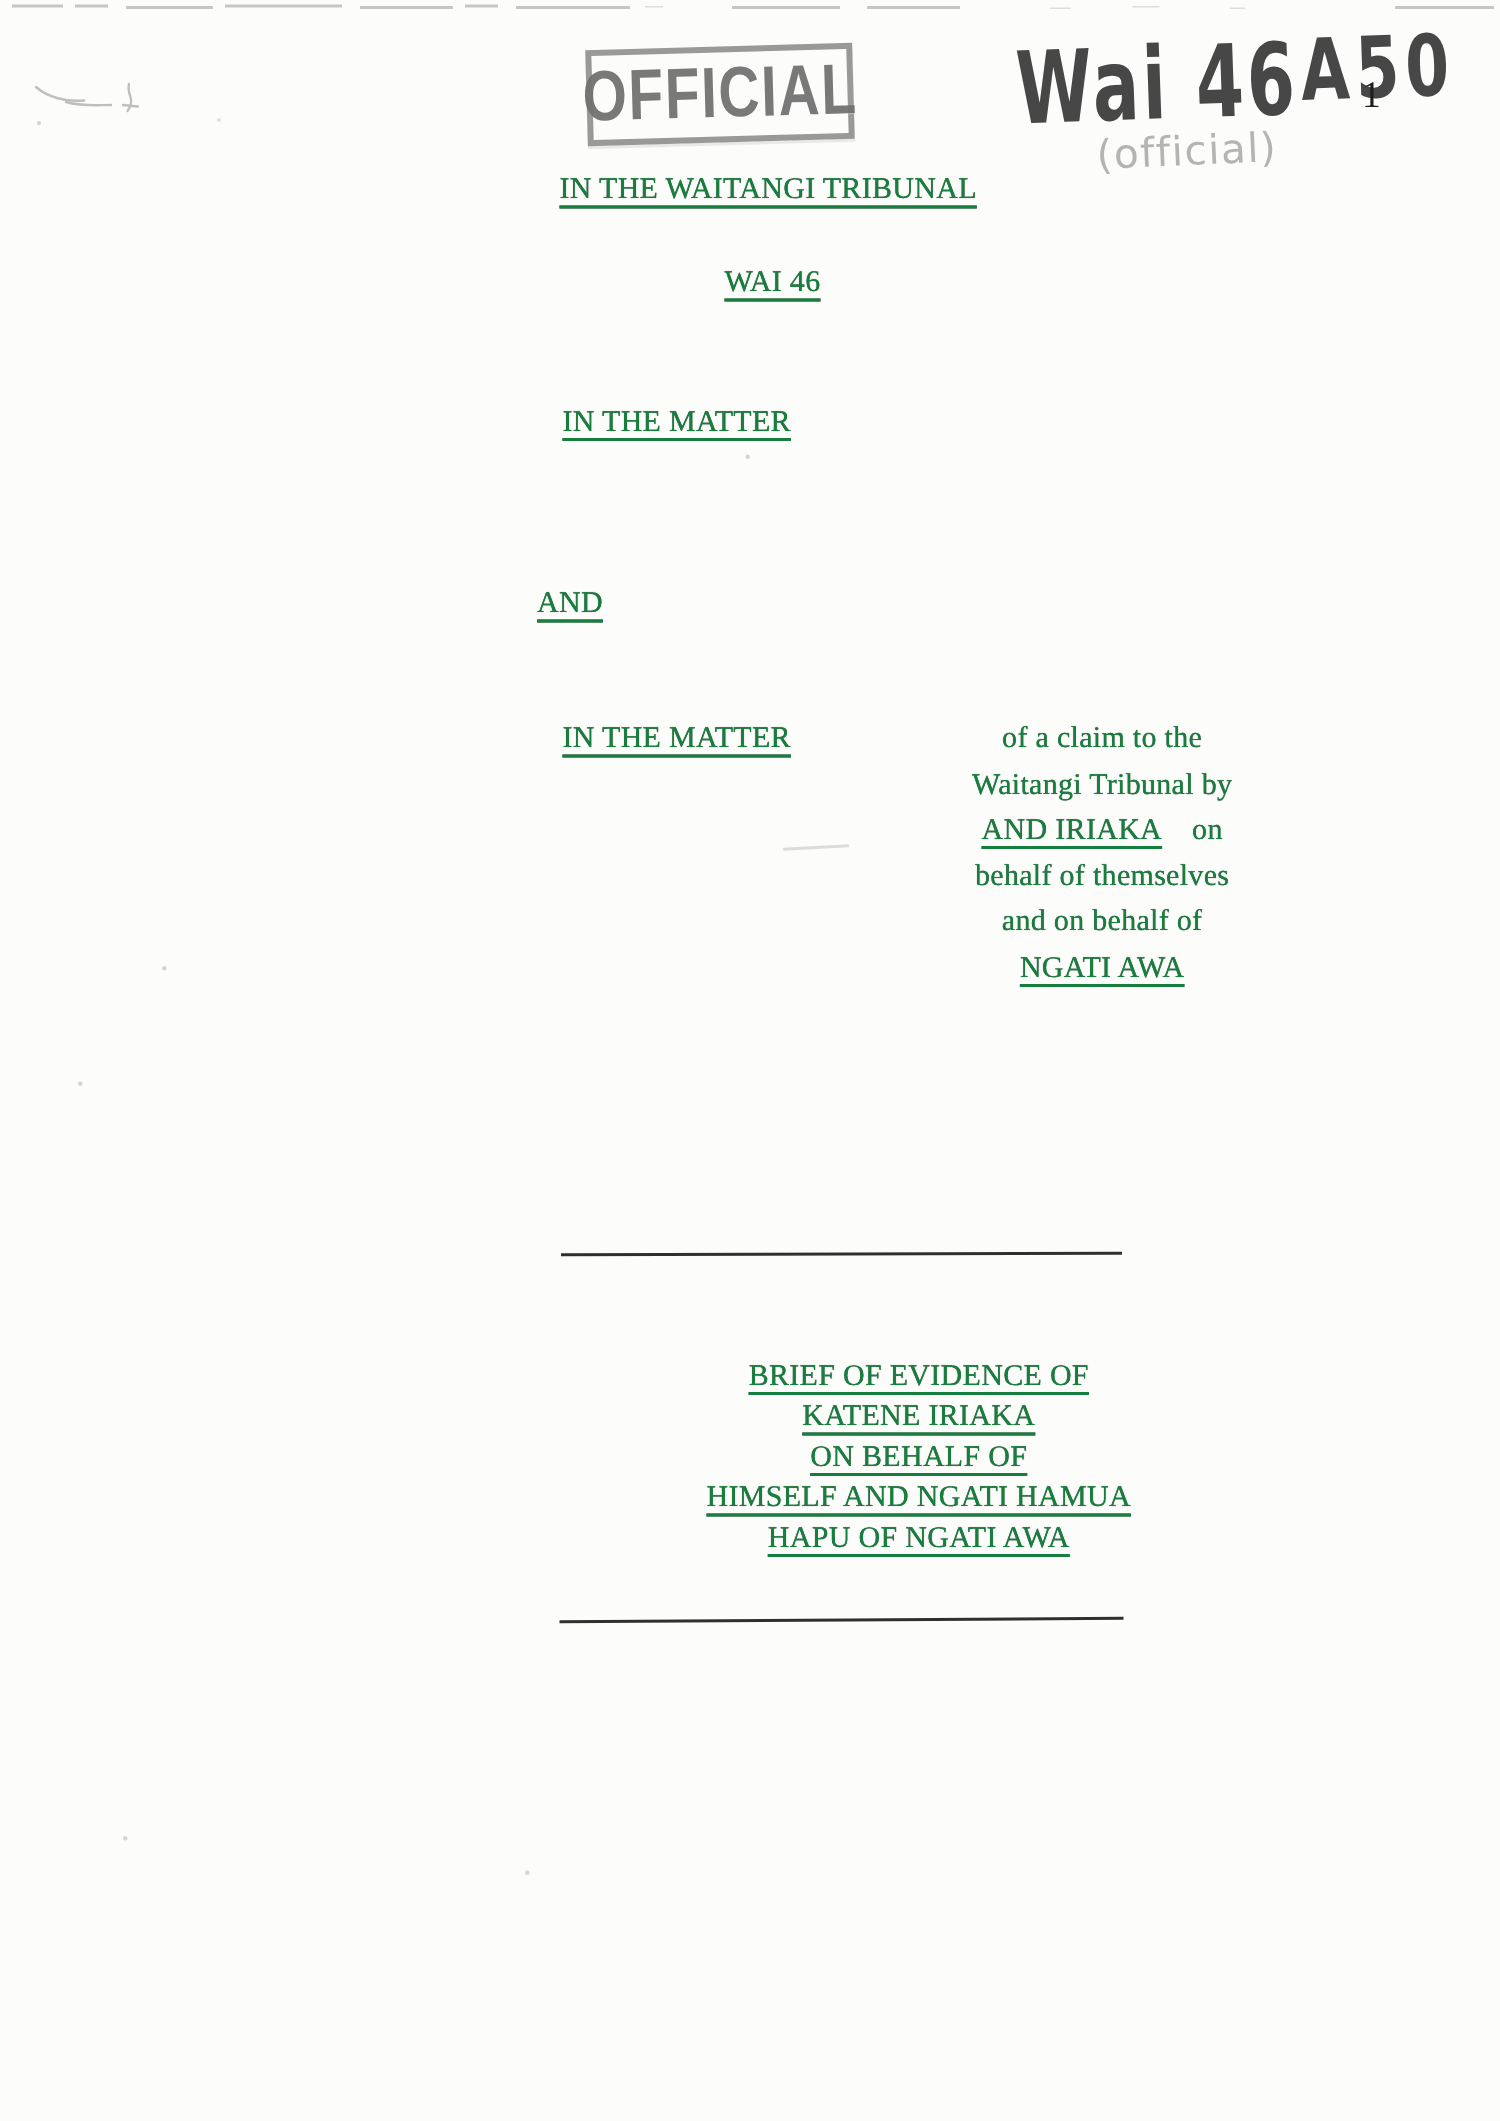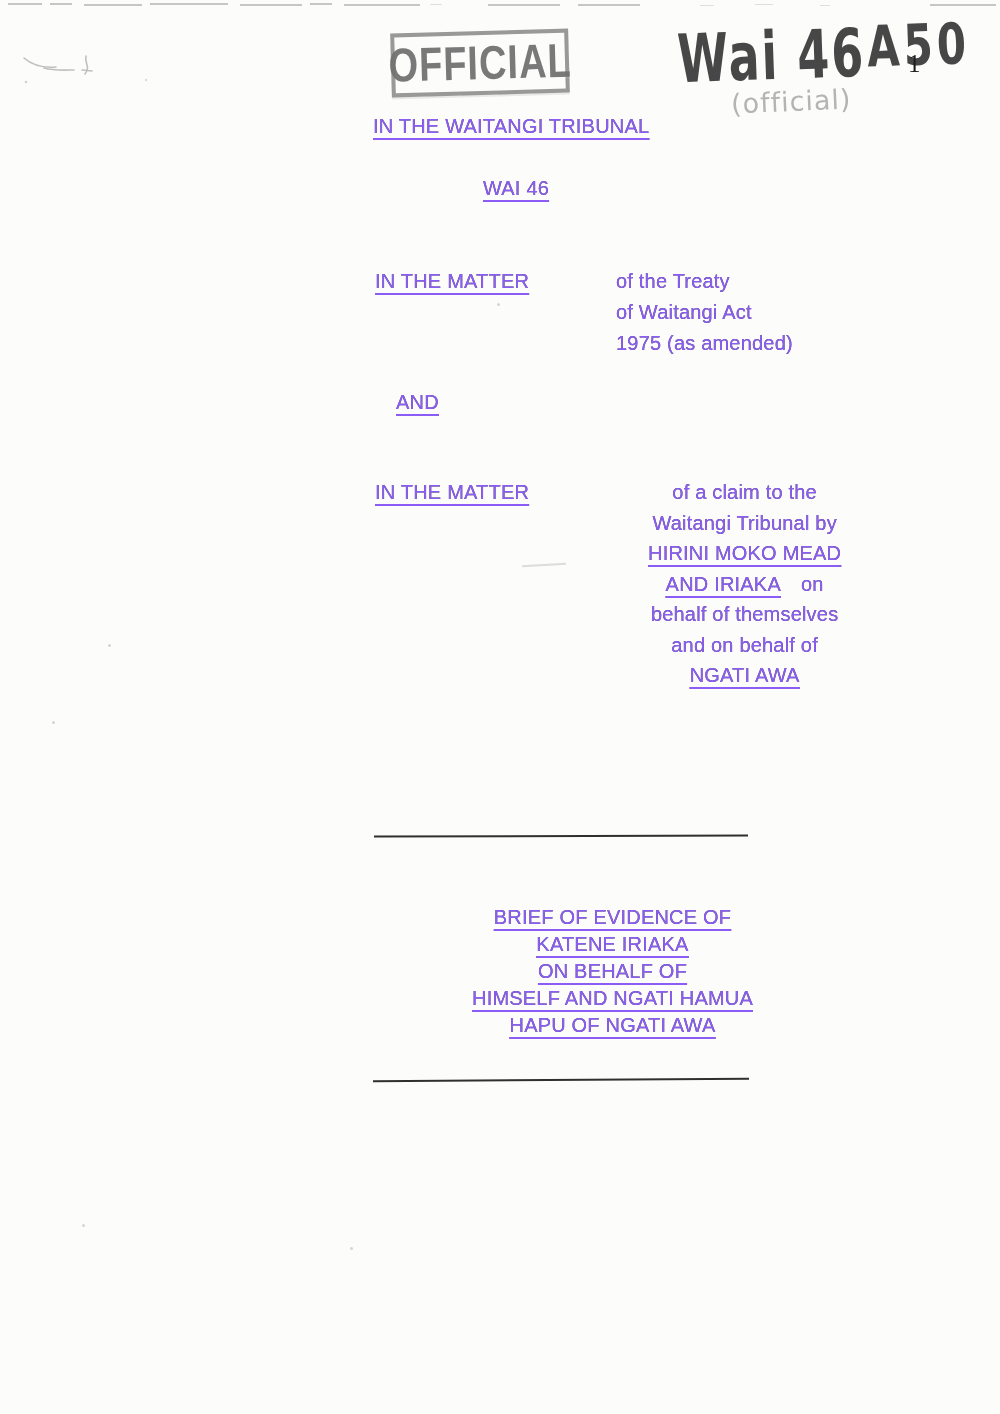--- a/index.html
+++ b/index.html
@@ -3,34 +3,34 @@
 <meta charset="utf-8">
 <style>
   * { margin:0; padding:0; box-sizing:border-box; }
   html,body { background:#ffffff; }
   .page {
     position:relative; width:1000px; height:1414px;
     background:#fcfcfb; overflow:hidden;
     font-family:"Liberation Sans", sans-serif;
   }
   .typed {
-    position:absolute; font-size:20px; color:#8b5cf6;
+    position:absolute; font-size:20px; color:#15803d;
     letter-spacing:0.2px; white-space:nowrap;
     text-shadow:0 0 0.5px rgba(29,29,29,0.85);
-    font-family:Liberation Sans, sans-serif;
+    font-family:Liberation Serif, serif;
   }
   .u { text-decoration:underline; text-decoration-thickness:2px; text-underline-offset:5px; }
   .u-pad { padding-right:8px; }
 
   .h-trib { left:373px; top:114px; line-height:24px; }
   .h-wai  { left:483px; top:176px; line-height:24px; }
 
   .m1-label { left:375px; top:266px; line-height:31px; }
   .m1-body  { left:616px; top:266px; line-height:31px; }
-  .conj     { left:396px; top:387px; line-height:31px; }
+  .conj     { left:358px; top:387px; line-height:31px; }
   .m2-label { left:375px; top:477px; line-height:30.5px; }
   .m2-body  { left:648px; top:477px; line-height:30.5px;text-align:center; }
   .gap-on { margin-left:12px; }
 
   .rule { position:absolute; height:2px; background:#2f2f2f; }
   .rule1 { left:374px; top:835px; width:374px; transform:rotate(-0.15deg); }
   .rule2 { left:373px; top:1079px; width:376px; transform:rotate(-0.35deg); }
 
   .title-block { left:440px; top:876px; width:345px; text-align:center; line-height:27px;margin-top:28px; }
   .title-block div { white-space:nowrap; }
@@ -108,33 +108,27 @@
 
   <div class="hw hw-wai">Wai 46</div>
   <div class="hw hw-a50">A50</div>
   <div class="page-num">1</div>
   <div class="hw-note">(official)</div>
 
   <div class="typed h-trib u">IN THE WAITANGI TRIBUNAL</div>
   <div class="typed h-wai u">WAI 46</div>
 
   <div class="typed m1-label"><span class="u">IN THE MATTER</span></div>
-  <div class="typed m1-body">
-    <div>of the Treaty</div>
-    <div>of Waitangi Act</div>
-    <div>1975 (as amended)</div>
-  </div>
 
   <div class="typed conj"><span class="u u-pad">AND</span></div>
 
   <div class="typed m2-label"><span class="u">IN THE MATTER</span></div>
   <div class="typed m2-body">
     <div>of a claim to the</div>
     <div>Waitangi Tribunal by</div>
-    <div><span class="u">HIRINI MOKO MEAD</span></div>
     <div><span class="u u-pad">AND IRIAKA</span><span class="gap-on">on</span></div>
     <div>behalf of themselves</div>
     <div>and on behalf of</div>
     <div><span class="u">NGATI AWA</span></div>
   </div>
 
   <div class="rule rule1"></div>
 
   <div class="typed title-block">
     <div><span class="u">BRIEF OF EVIDENCE OF</span></div>

